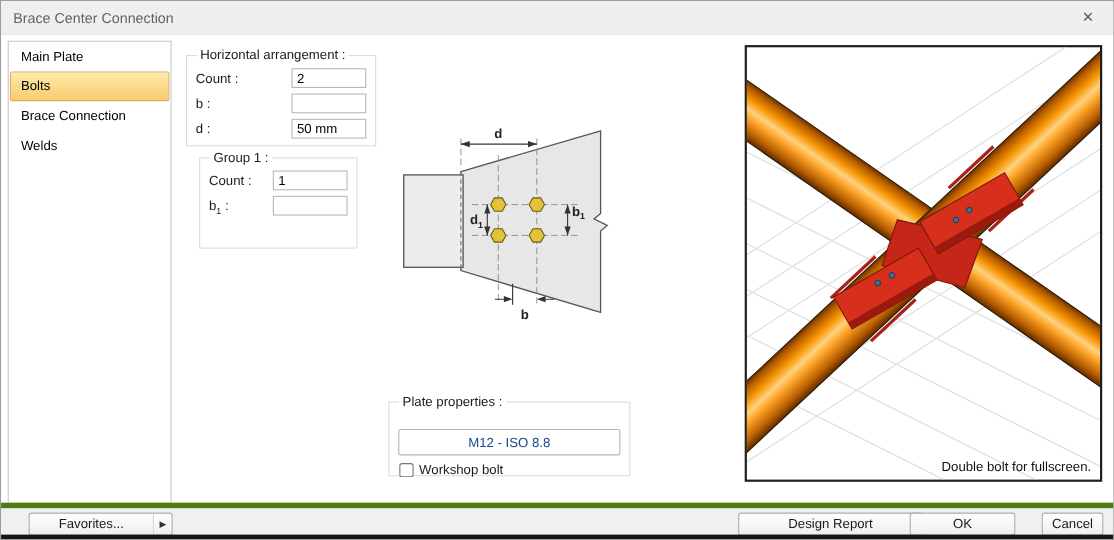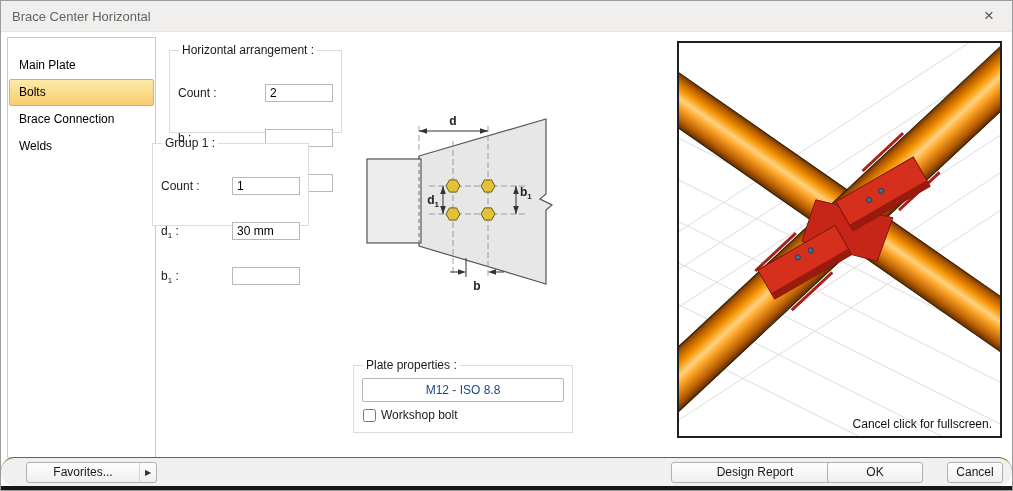--- a/index.html
+++ b/index.html
@@ -16,81 +16,81 @@
     background:#f0efee; border-bottom:1px solid #e6e5e4; }
   .titlebar .title { position:absolute; left:11px; top:8px; color:#636363; font-size:13px; }
   .titlebar .close { position:absolute; right:12px; top:3px; width:22px; height:24px;
     text-align:center; line-height:24px; color:#555; font-size:17px; cursor:default; }
 
   
   .client { position:absolute; top:31px; left:0; right:0; height:427px; background:#fff; }
 
   
   .sidebar { position:absolute; left:6px; top:5px; width:149px; height:421px;
-    background:#fff; border:1px solid #c9c9c9; padding:14px 1px; }
+    background:#fff; border:1px solid #c9c9c9; padding:0 1px; }
   .side-item { height:27px; line-height:25px; padding-left:9px; border:1px solid transparent;
     border-radius:2px; color:#000; }
   .side-item.selected { background:linear-gradient(180deg,#fdeaa9,#f8cc70);
     border:1px solid #deae5e; }
 
   
   fieldset { position:absolute; border:1px solid #dcdcdc; background:#fff;
     margin:0; padding:2px 8px 16px 8px; }
   legend { font-size:12px; padding:0 3px; margin-left:1px; color:#1a1a1a; }
   .fs-hor   { left:168px; top:11px;  width:173px; height:90px; }
-  .fs-grp1  { left:151px; top:104px; width:157px; height:90px; }
+  .fs-grp1  { left:180px; top:104px; width:144px; height:90px; }
   .fs-bolt  { left:352px; top:326px; width:218px; height:75px; }
 
-  .frow { display:flex; align-items:center; height:23px;margin-top:22px; }
+  .frow { display:flex; align-items:center; height:23px; }
   .frow label { flex:1; white-space:nowrap; }
   .frow input[type=text] { width:68px; height:18px; border:1px solid #b5b9bf;
     padding:0 4px; font-size:12px; font-family:inherit; background:#fff; }
   sub { font-size:8px; line-height:0; }
 
   
   .diagram { position:absolute; left:352px; top:14px; width:218px; height:300px; background:#fff; }
   .diagram svg { display:block; width:100%; height:100%; }
   svg text { font-family:"Liberation Sans", sans-serif; font-size:12px; fill:#222; font-weight:600; }
 
   
-  .bolt-btn { display:block; width:202px; height:24px; margin:4px auto 6px auto;
+  .bolt-btn { display:block; width:202px; height:24px; margin:16px auto 6px auto;
     border:1px solid #b5b5b5; border-radius:2px; background:#fff;
     font-size:12px; font-family:inherit; color:#16498a; }
   .chk-row { display:flex; align-items:flex-end; gap:5px; padding-left:1px; }
   .chk-row input { width:13px; height:13px; margin:0; }
 
   
   .preview { position:absolute; left:676px; top:9px; width:325px; height:397px;
     border:2px solid #1f1f1f; background:#fff; }
   .preview svg { display:block; width:100%; height:100%; }
   .preview-caption { position:absolute; right:8px; bottom:5px; font-size:12px; color:#111; }
 
   
   .footer { position:absolute; left:0; right:0; bottom:4px; height:29px;
-    background:#f0f0f0; border-top:1px solid #4d7c0f;border-radius:14px; }
+    background:#f0f0f0; border-top:5px solid #4d7c0f; }
   .btn { position:absolute; top:4px; height:21px; border:1px solid #b0b0b0; border-radius:3px;
     background:linear-gradient(180deg,#fefefe,#efefef); font-size:12px; font-family:inherit;
     text-align:center; line-height:19px; padding:0; color:#1a1a1a; }
   .btn-fav { left:25px; width:131px; display:flex; align-items:stretch; }
   .fav-label { flex:1; text-align:center; line-height:19px; }
   .fav-arrow { width:17px; border-left:1px solid #d5d5d5; font-size:8px; line-height:19px;
     color:#333; text-align:center; }
   .btn-report { right:173px; width:168px; }
   .btn-ok     { right:89px;  width:96px;margin-left:17px; }
   .btn-cancel { right:9px;   width:56px; }
 
   .bottom-edge { position:absolute; left:0; right:0; bottom:0; height:4px; background:#161616; }
 </style>
 </head>
 <body>
 
 <div class="window">
 
   <div class="titlebar">
-    <span class="title">Brace Center Horizontal</span>
+    <span class="title">Brace Center Connection</span>
     <span class="close">×</span>
   </div>
 
   <div class="client">
 
     <div class="sidebar">
       <div class="side-item">Main Plate</div>
       <div class="side-item selected">Bolts</div>
       <div class="side-item">Brace Connection</div>
       <div class="side-item">Welds</div>
@@ -110,24 +110,20 @@
         <label><span>d</span><sub></sub><span> :</span></label>
         <input type="text" value="50 mm" style="">
       </div>
     </fieldset>
 
     <fieldset class="fs-grp1">
       <legend>Group 1 :</legend>
       <div class="frow">
         <label><span>Count</span><sub></sub><span> :</span></label>
         <input type="text" value="1" style="">
-      </div>
-      <div class="frow">
-        <label><span>d</span><sub>1</sub><span> :</span></label>
-        <input type="text" value="30 mm" style="">
       </div>
       <div class="frow">
         <label><span>b</span><sub>1</sub><span> :</span></label>
         <input type="text" value="" style="">
       </div>
     </fieldset>
 
     <div class="diagram">
       <svg viewBox="0 0 218 300">
 
@@ -236,21 +232,21 @@
           <rect x="-45" y="10" width="90" height="7" fill="#9b1a0e"></rect>
         </g>
 
         <g fill="#3d6f96" stroke="#16344d" stroke-width="0.8">
           <circle cx="192" cy="158" r="2.6"></circle>
           <circle cx="204" cy="149" r="2.6"></circle>
           <circle cx="120" cy="216" r="2.6"></circle>
           <circle cx="133" cy="209" r="2.6"></circle>
         </g>
       </svg>
-      <div class="preview-caption">Cancel click for fullscreen.</div>
+      <div class="preview-caption">Double bolt for fullscreen.</div>
     </div>
 
   </div>
 
   <div class="footer">
     <div class="btn btn-fav">
       <span class="fav-label">Favorites...</span>
       <span class="fav-arrow">▶</span>
     </div>
     <button class="btn btn-report">Design Report</button>

